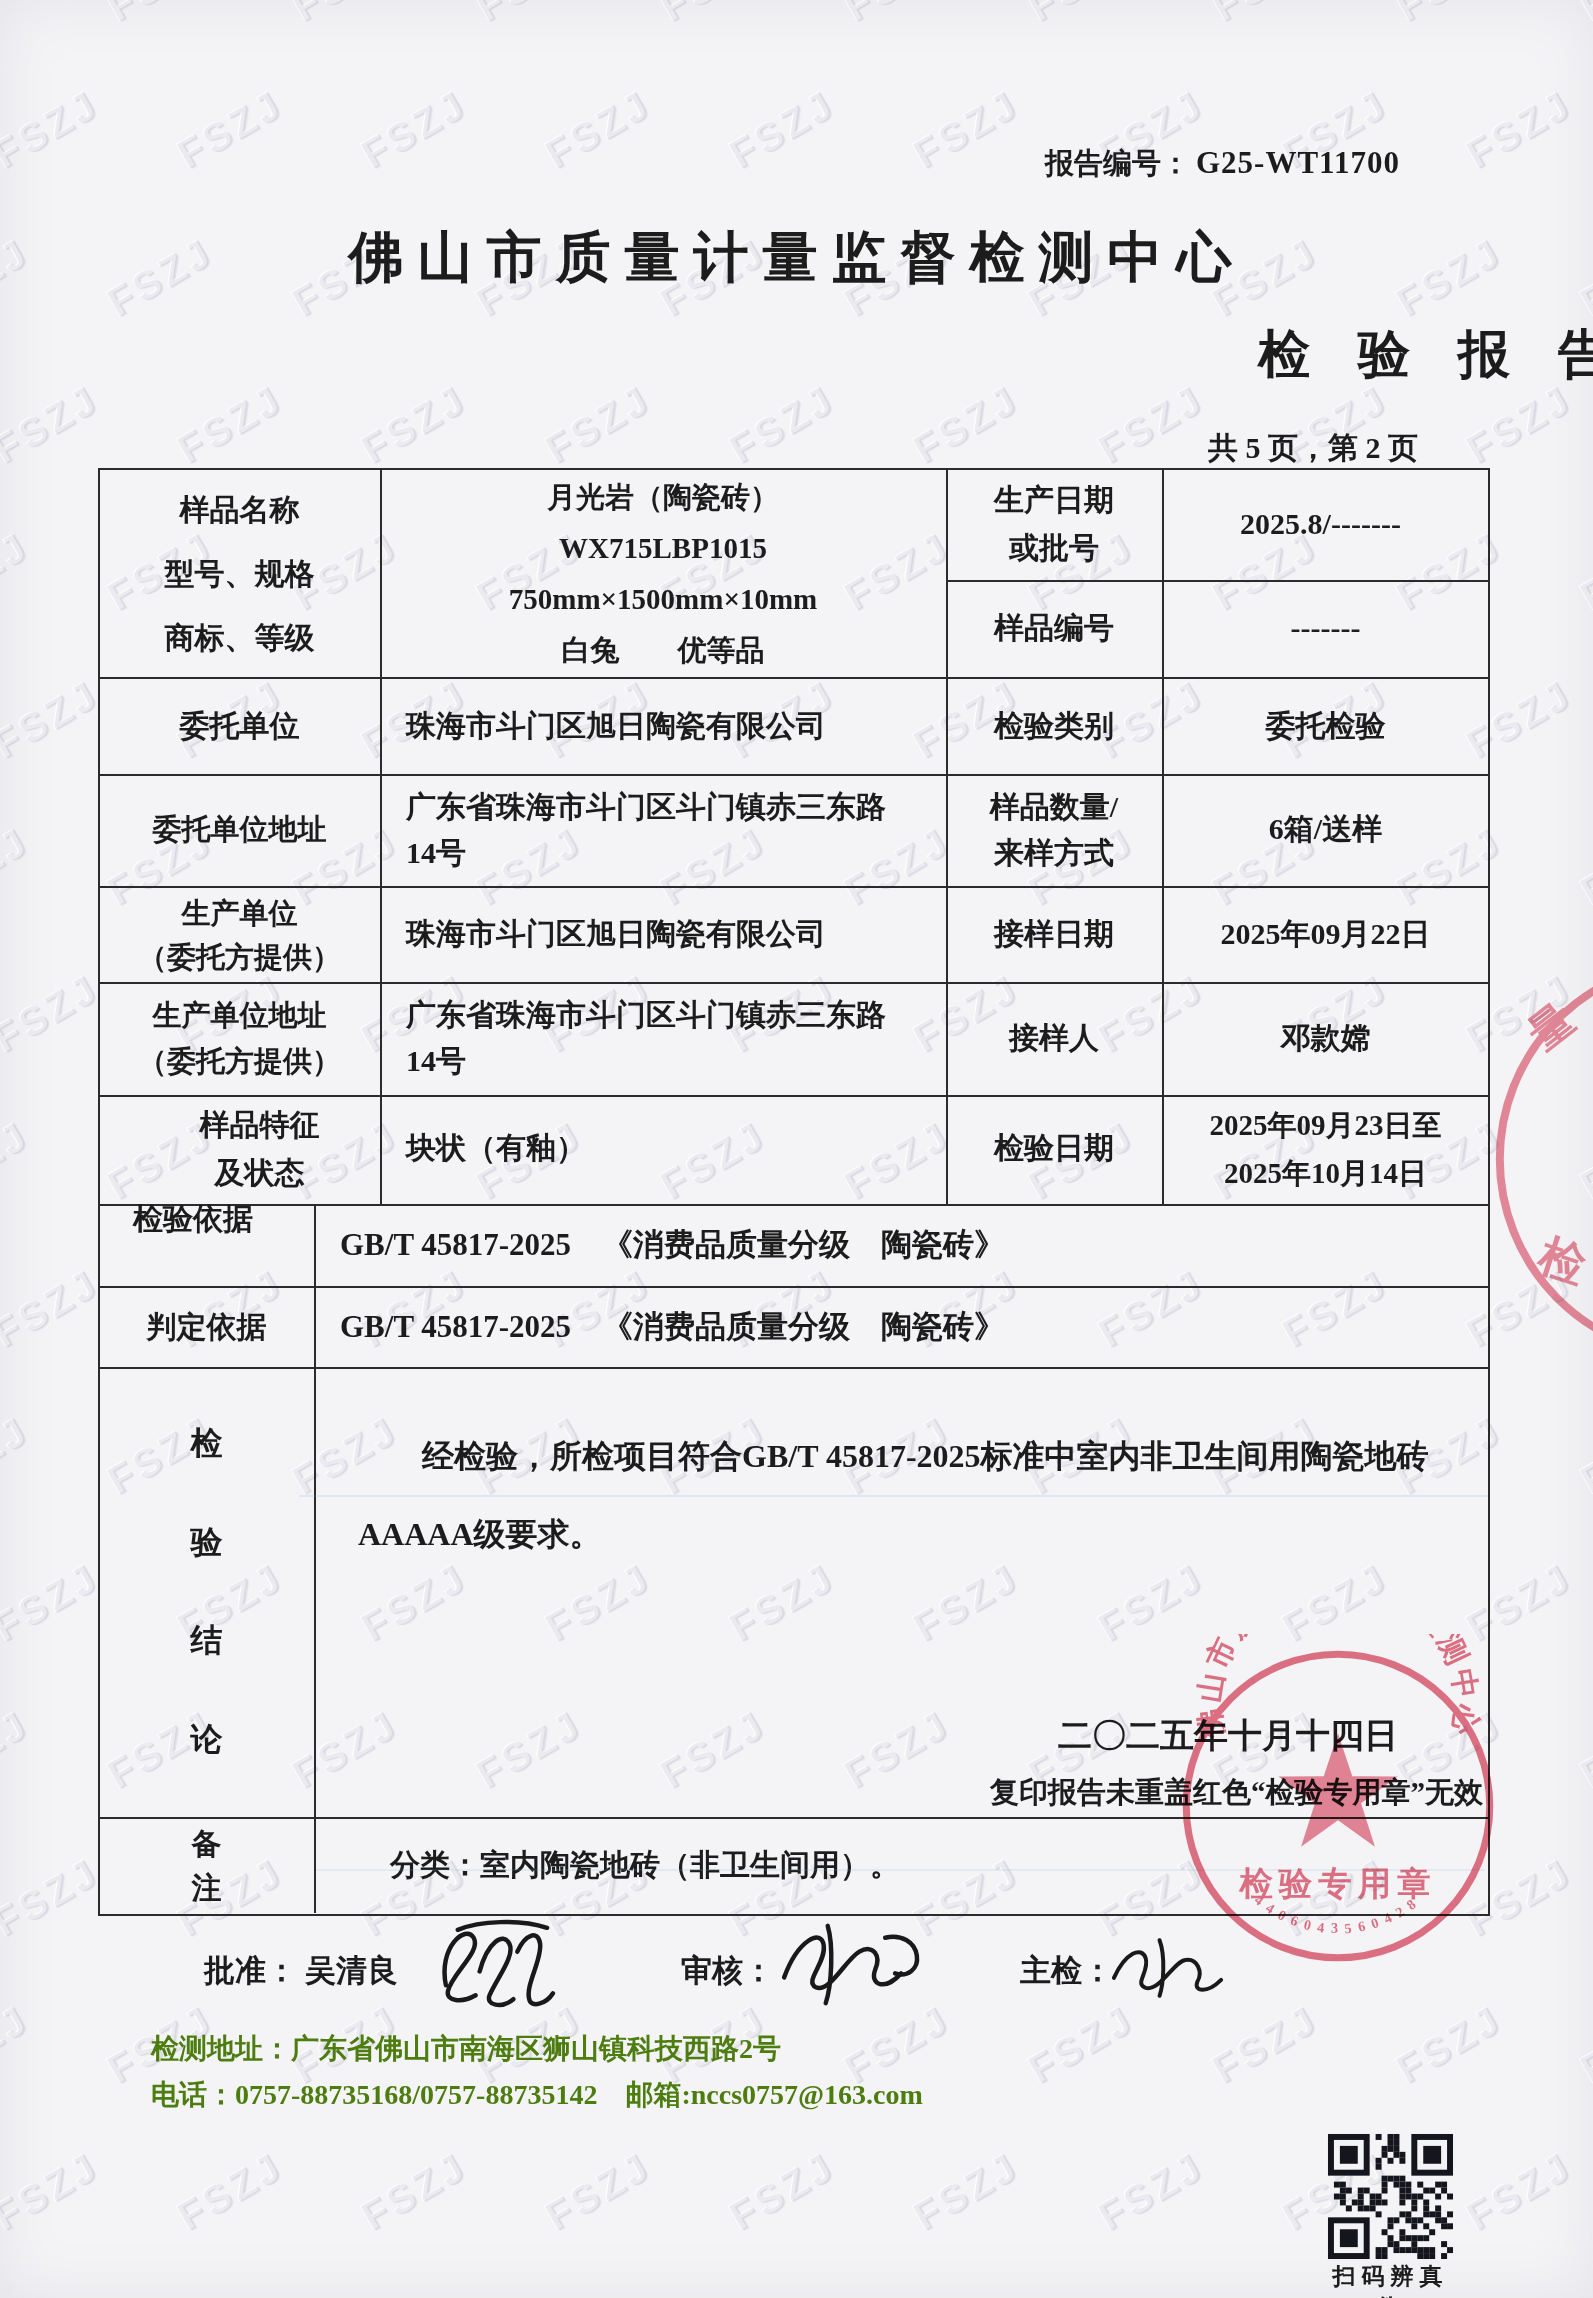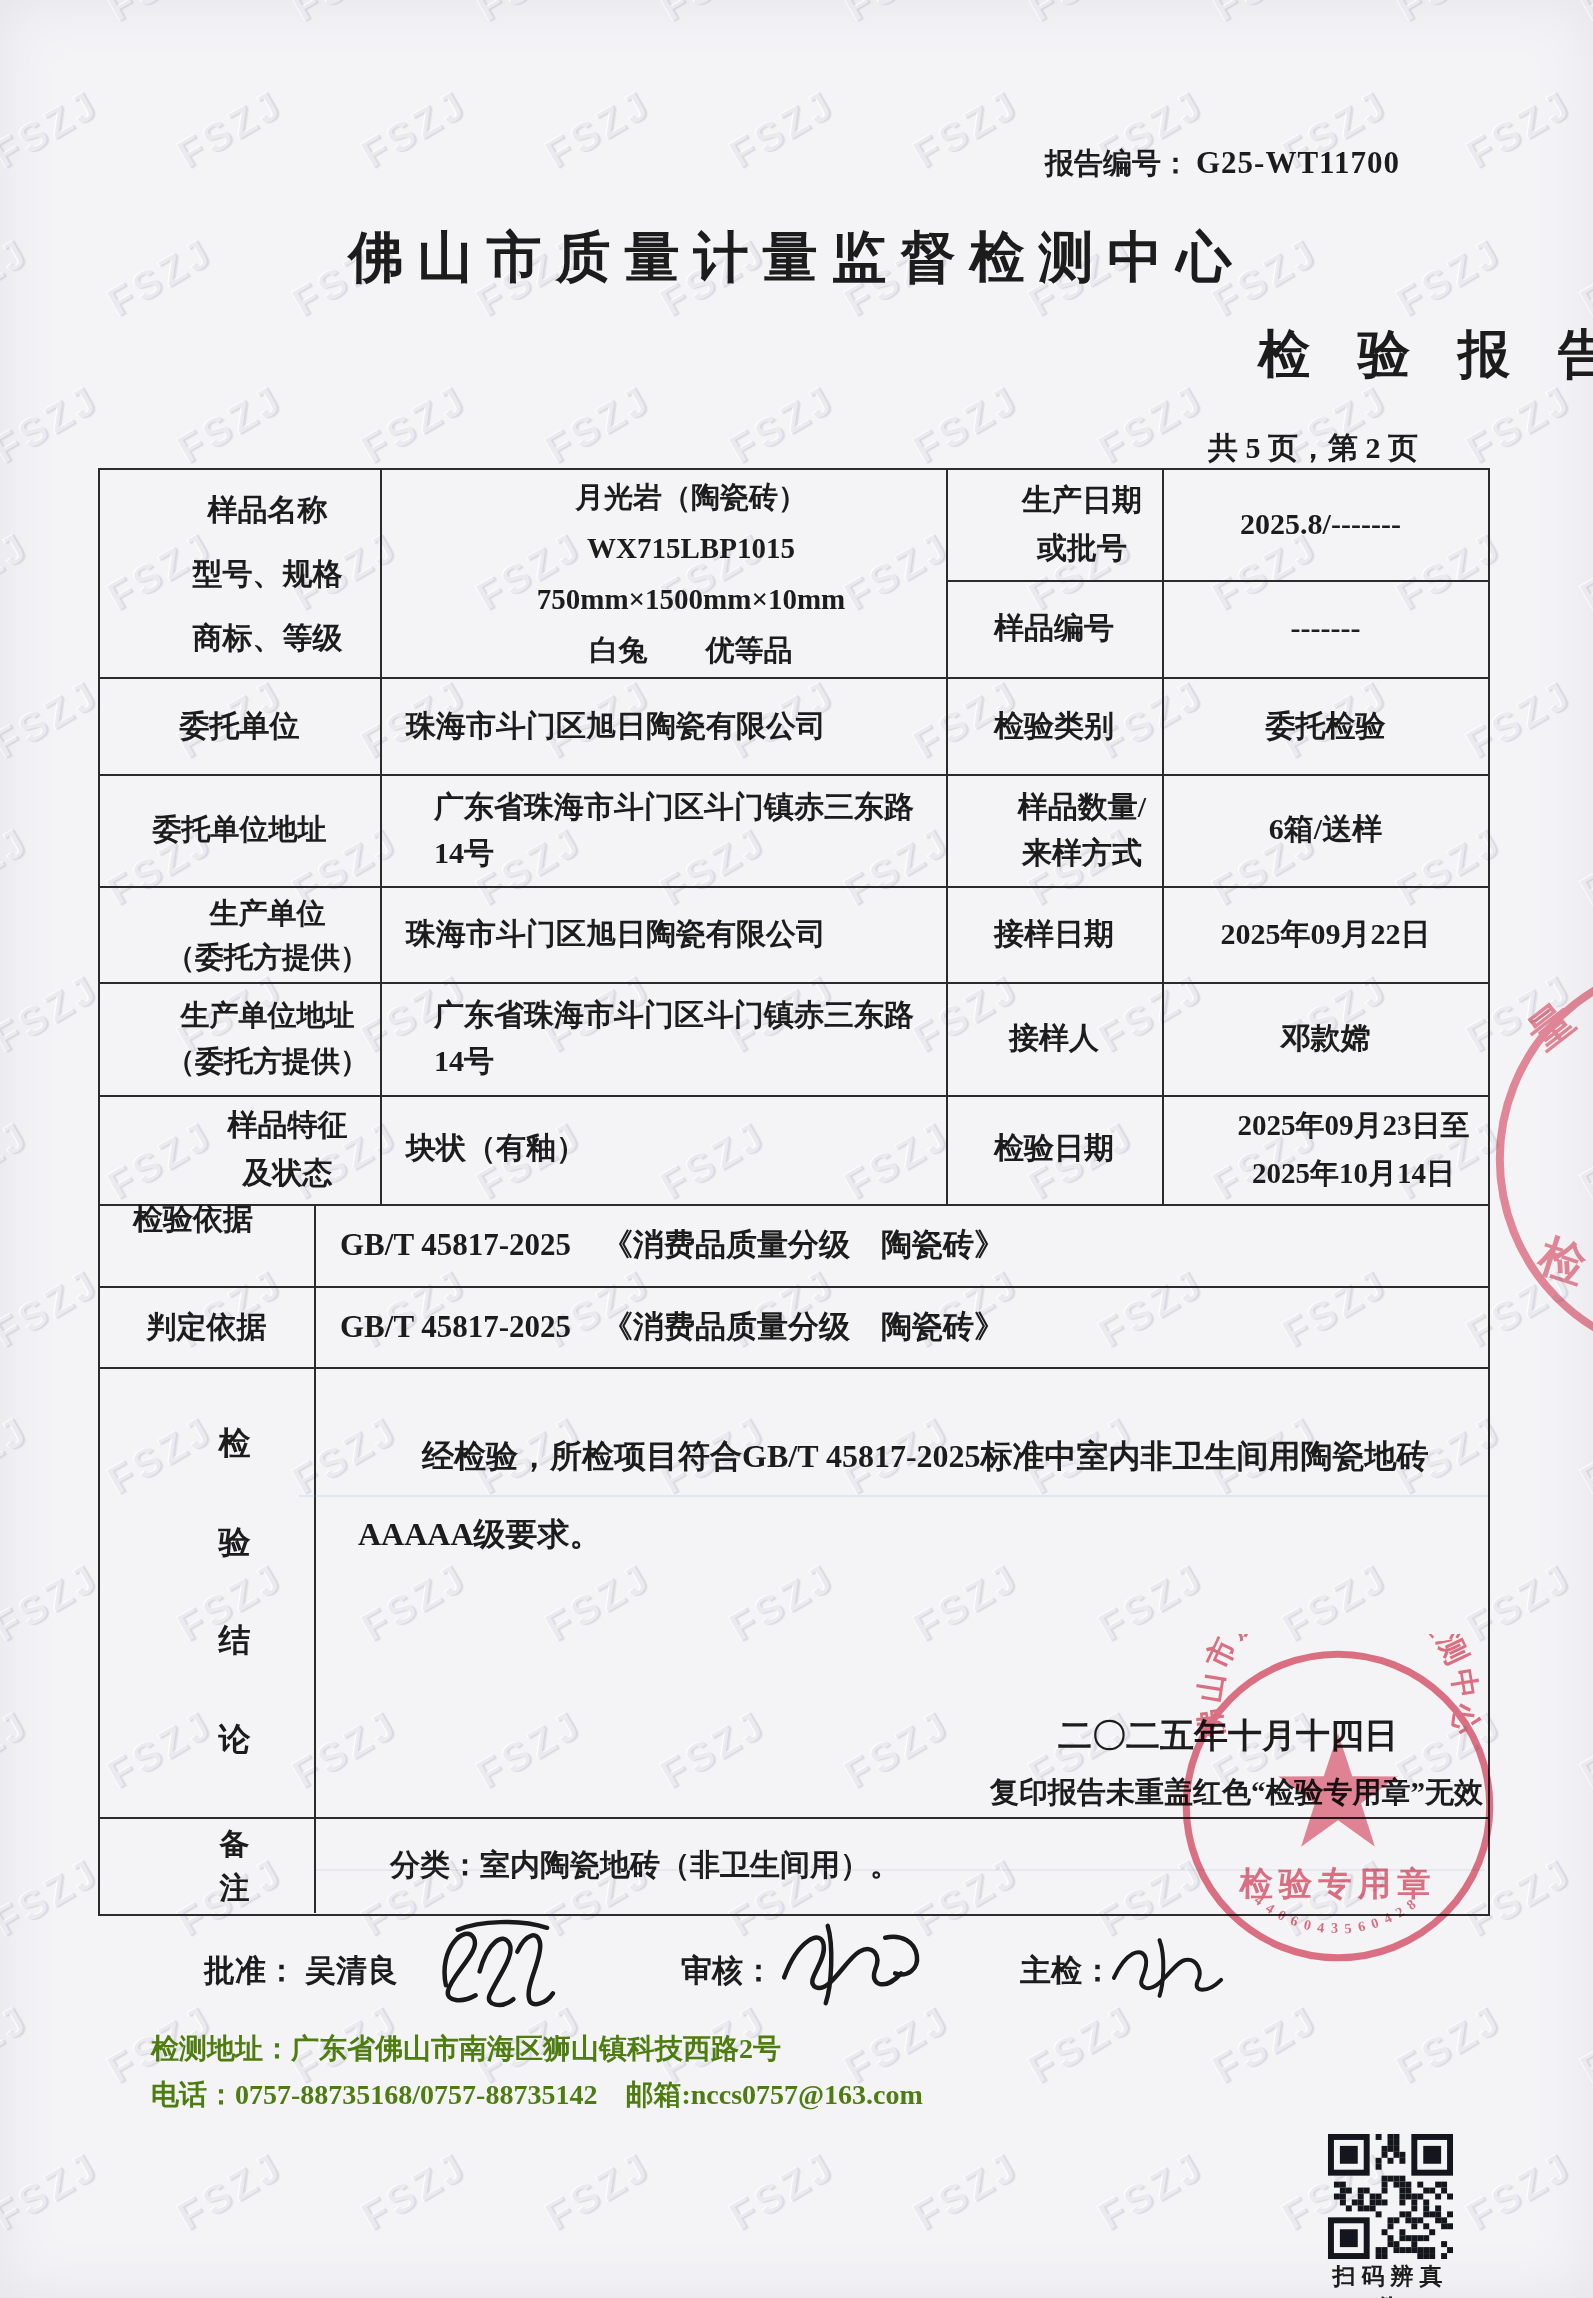--- a/index.html
+++ b/index.html
@@ -10,21 +10,21 @@
     box-shadow:inset 0 0 60px rgba(120,120,135,.12);
   }
   .abs{position:absolute;}
   .wm-item{position:absolute;font-family:"Liberation Sans","DejaVu Sans",sans-serif;
     font-weight:bold;font-size:40px;letter-spacing:4px;color:rgba(208,208,220,.38);
     text-shadow:-1px -1px 0 rgba(255,255,255,.85),1px 1px 1px rgba(165,165,182,.28);
     transform:rotate(-30deg);user-select:none;}
   .cell{position:absolute;display:flex;align-items:center;justify-content:center;
     text-align:center;font-weight:bold;font-size:30px;line-height:1.55;}
   .cell.left{justify-content:flex-start;text-align:left;padding-left:24px;box-sizing:border-box;}
-  .cell.col{flex-direction:column;margin-left:28px;}
+  .cell.col{flex-direction:column;}
   .vline,.hline{position:absolute;background:#2b2b2b;}
   .tbl-border{position:absolute;left:98px;top:468px;width:1388px;height:1444px;
     border:2px solid #2b2b2b;}
   .hdr-reportno{position:absolute;left:1045px;top:144px;display:flex;align-items:baseline;
     font-size:29px;font-weight:bold;}
   .hdr-reportno .val{font-size:31px;letter-spacing:1px;margin-left:6px;}
   .org-title{position:absolute;left:0;top:221px;width:100%;text-align:center;
     font-size:55px;font-weight:bold;letter-spacing:14px;}
   .doc-title{position:absolute;left:0;top:320px;width:100%;display:flex;justify-content:flex-end;padding-left:16px;}
   .doc-title span{font-size:52px;font-weight:bold;letter-spacing:48px;margin-right:-48px;}

